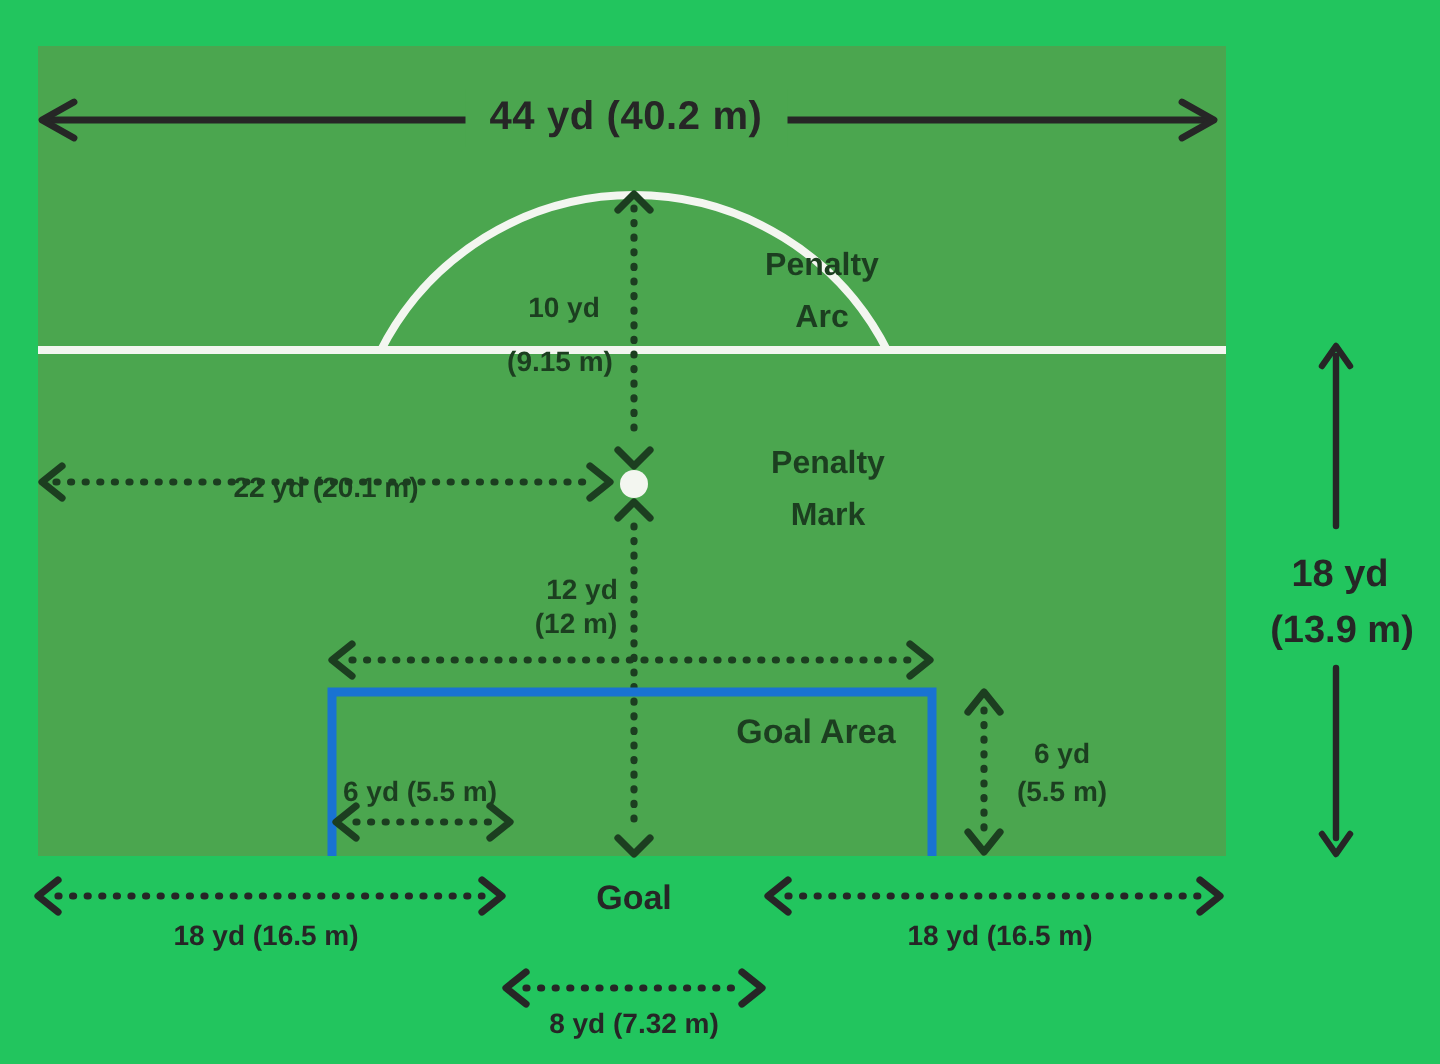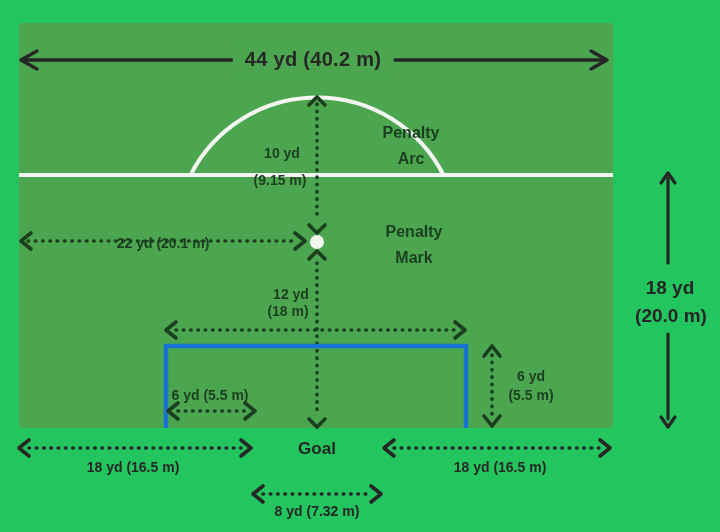--- a/index.html
+++ b/index.html
@@ -121,32 +121,33 @@
 
   <div class="lbl s14" style="left:282px;top:154px;">10 yd</div>
   <div class="lbl s14" style="left:280px;top:181px;">(9.15 m)</div>
 
 
   <div class="lbl s14" style="left:163px;top:220px;margin-top:24px;">22 yd (20.1 m)</div>
 
   <div class="lbl wrap s16" style="left:370px;top:245px;width:72px;">Penalty Mark</div>
 
   <div class="lbl s14" style="left:291px;top:295px;">12 yd</div>
-  <div class="lbl s14" style="left:288px;top:312px;">(18 m)</div>
+  <div class="lbl s14" style="left:288px;top:312px;">(12 m)</div>
 
 
+  <div class="lbl s17" style="left:408px;top:366px;">Goal Area</div>
 
   <div class="lbl s14" style="left:210px;top:396px;">6 yd (5.5 m)</div>
 
   <div class="lbl s14" style="left:531px;top:377px;">6 yd</div>
   <div class="lbl s14" style="left:531px;top:396px;">(5.5 m)</div>
 
   <div class="lbl out s17" style="left:317px;top:449px;">Goal</div>
 
   <div class="lbl out s14" style="left:133px;top:468px;">18 yd (16.5 m)</div>
   <div class="lbl out s14" style="left:500px;top:468px;">18 yd (16.5 m)</div>
 
   <div class="lbl out s14" style="left:317px;top:512px;">8 yd (7.32 m)</div>
 
   <div class="lbl out s19" style="left:670px;top:288px;">18 yd</div>
-  <div class="lbl out s19" style="left:671px;top:316px;">(20.0 m)</div>
+  <div class="lbl out s19" style="left:671px;top:316px;">(13.9 m)</div>
 
 </div>
 
 </body></html>

